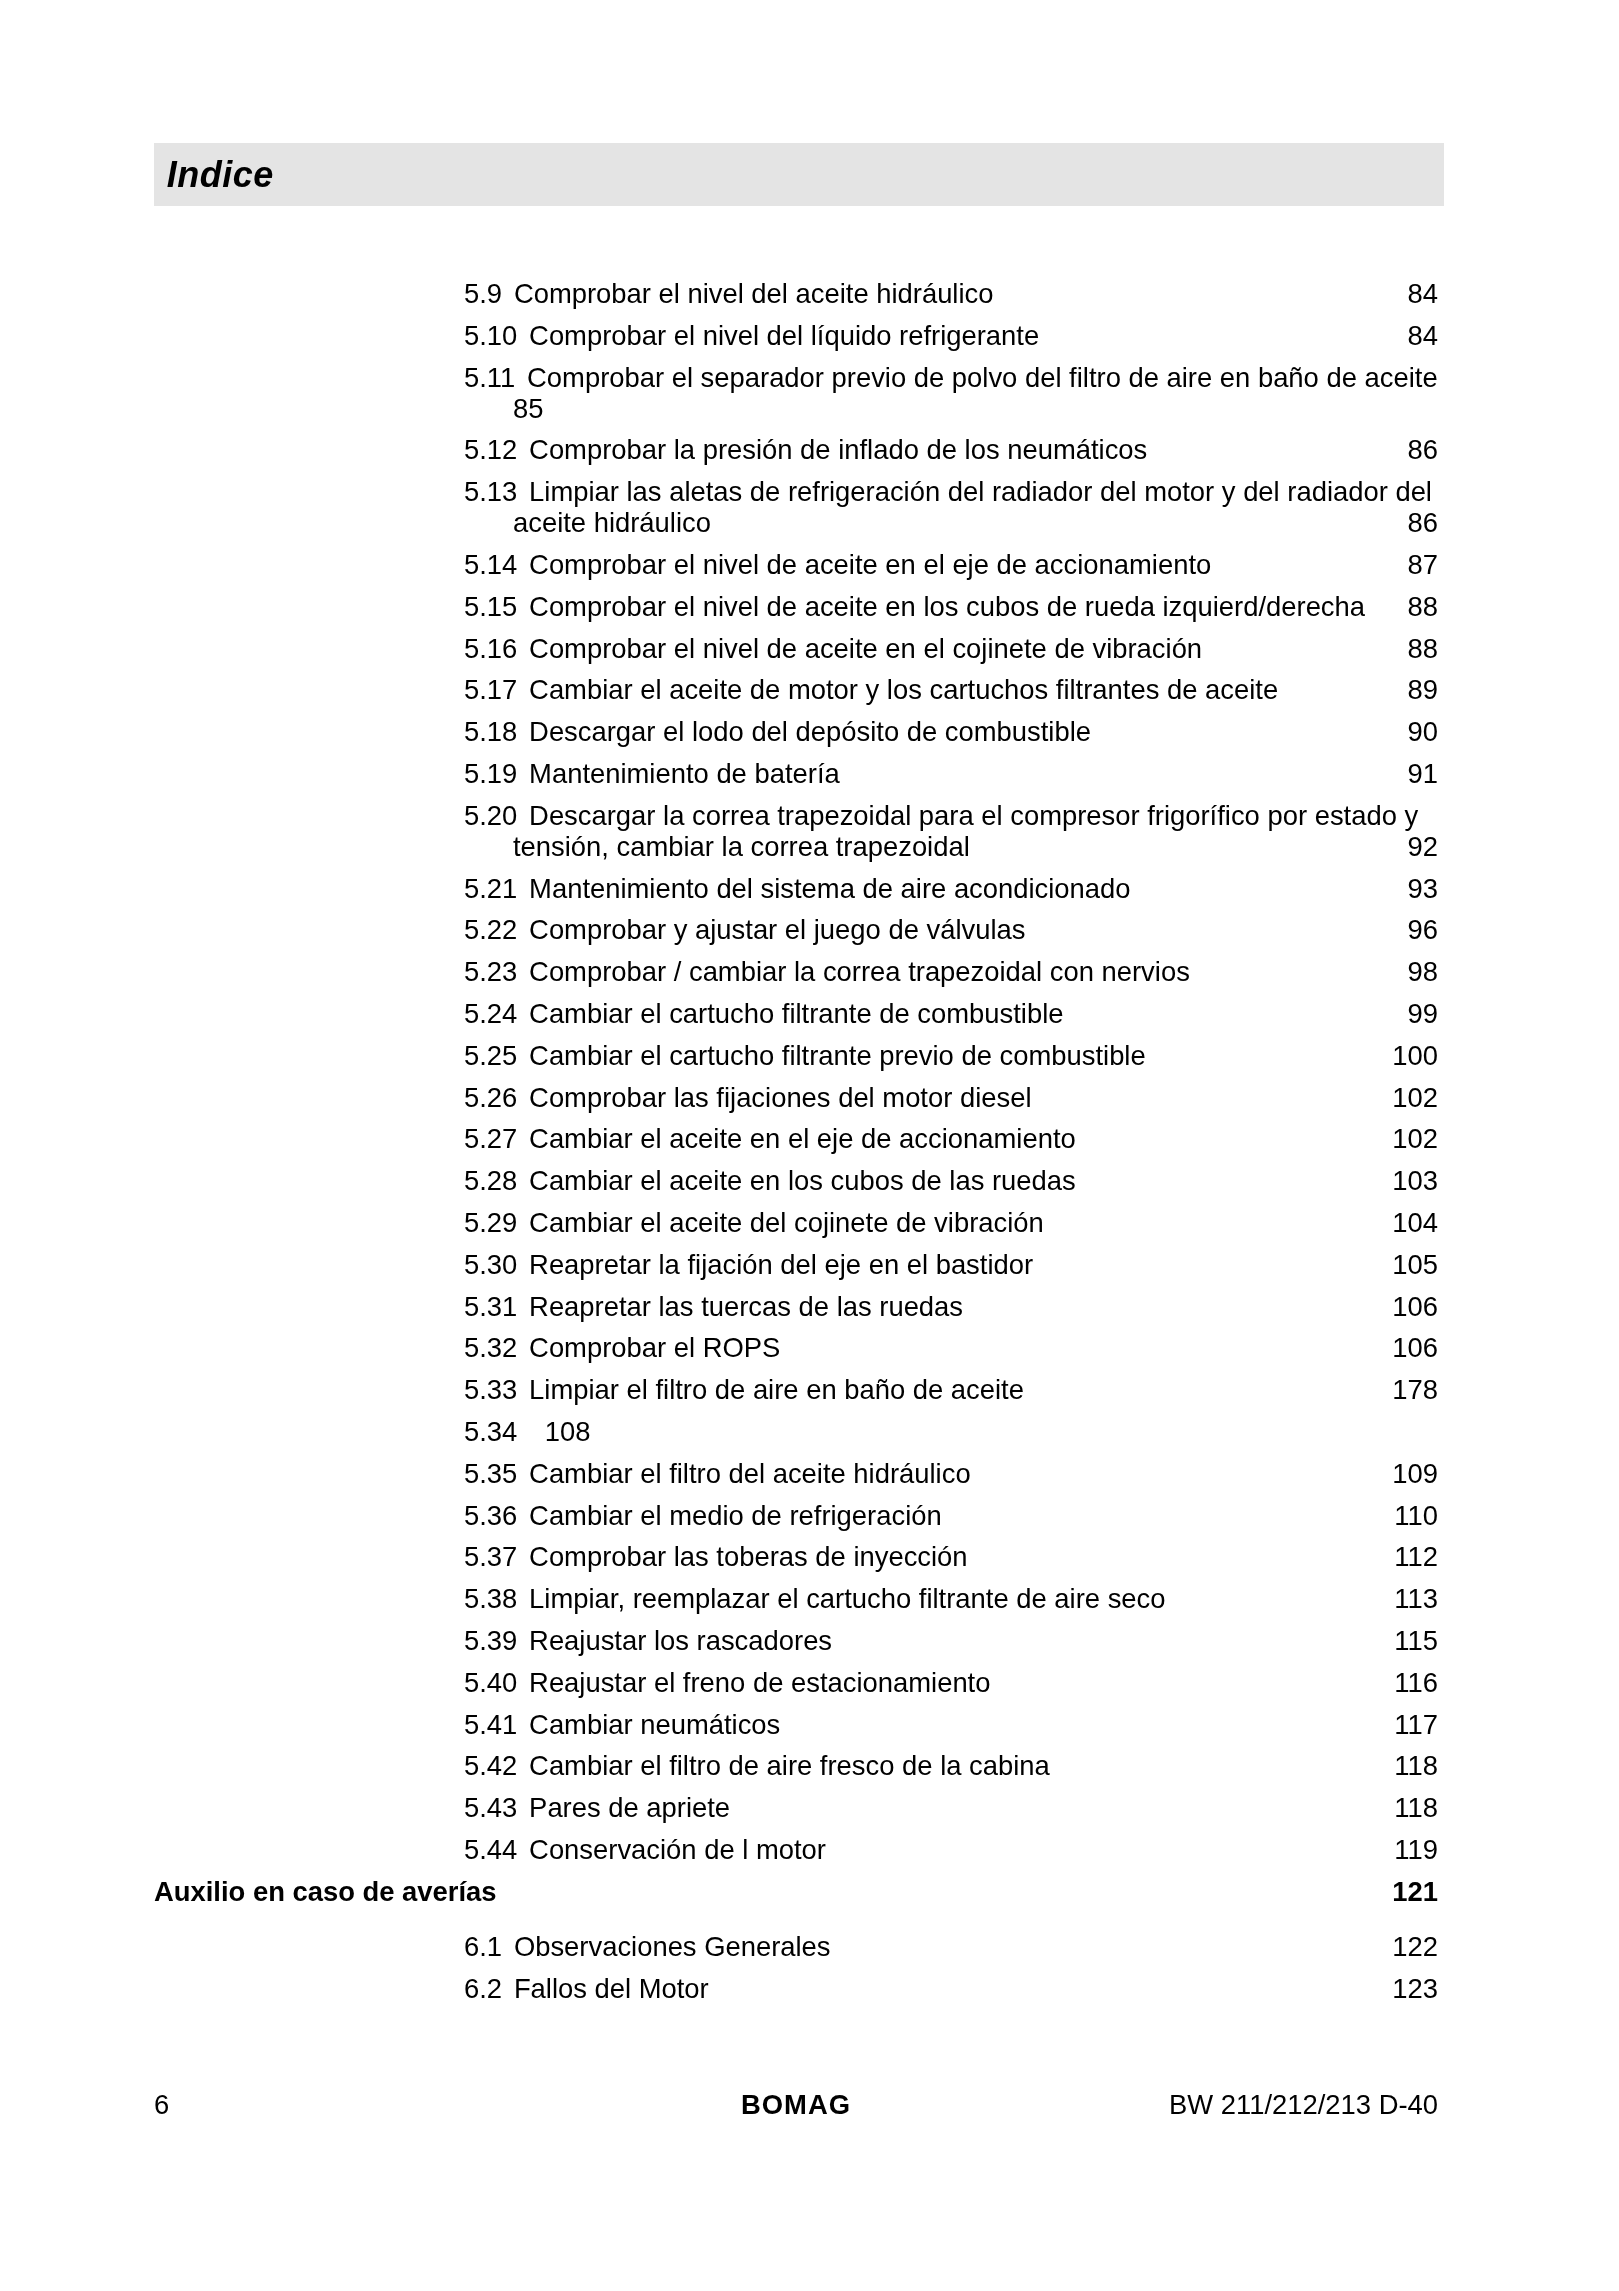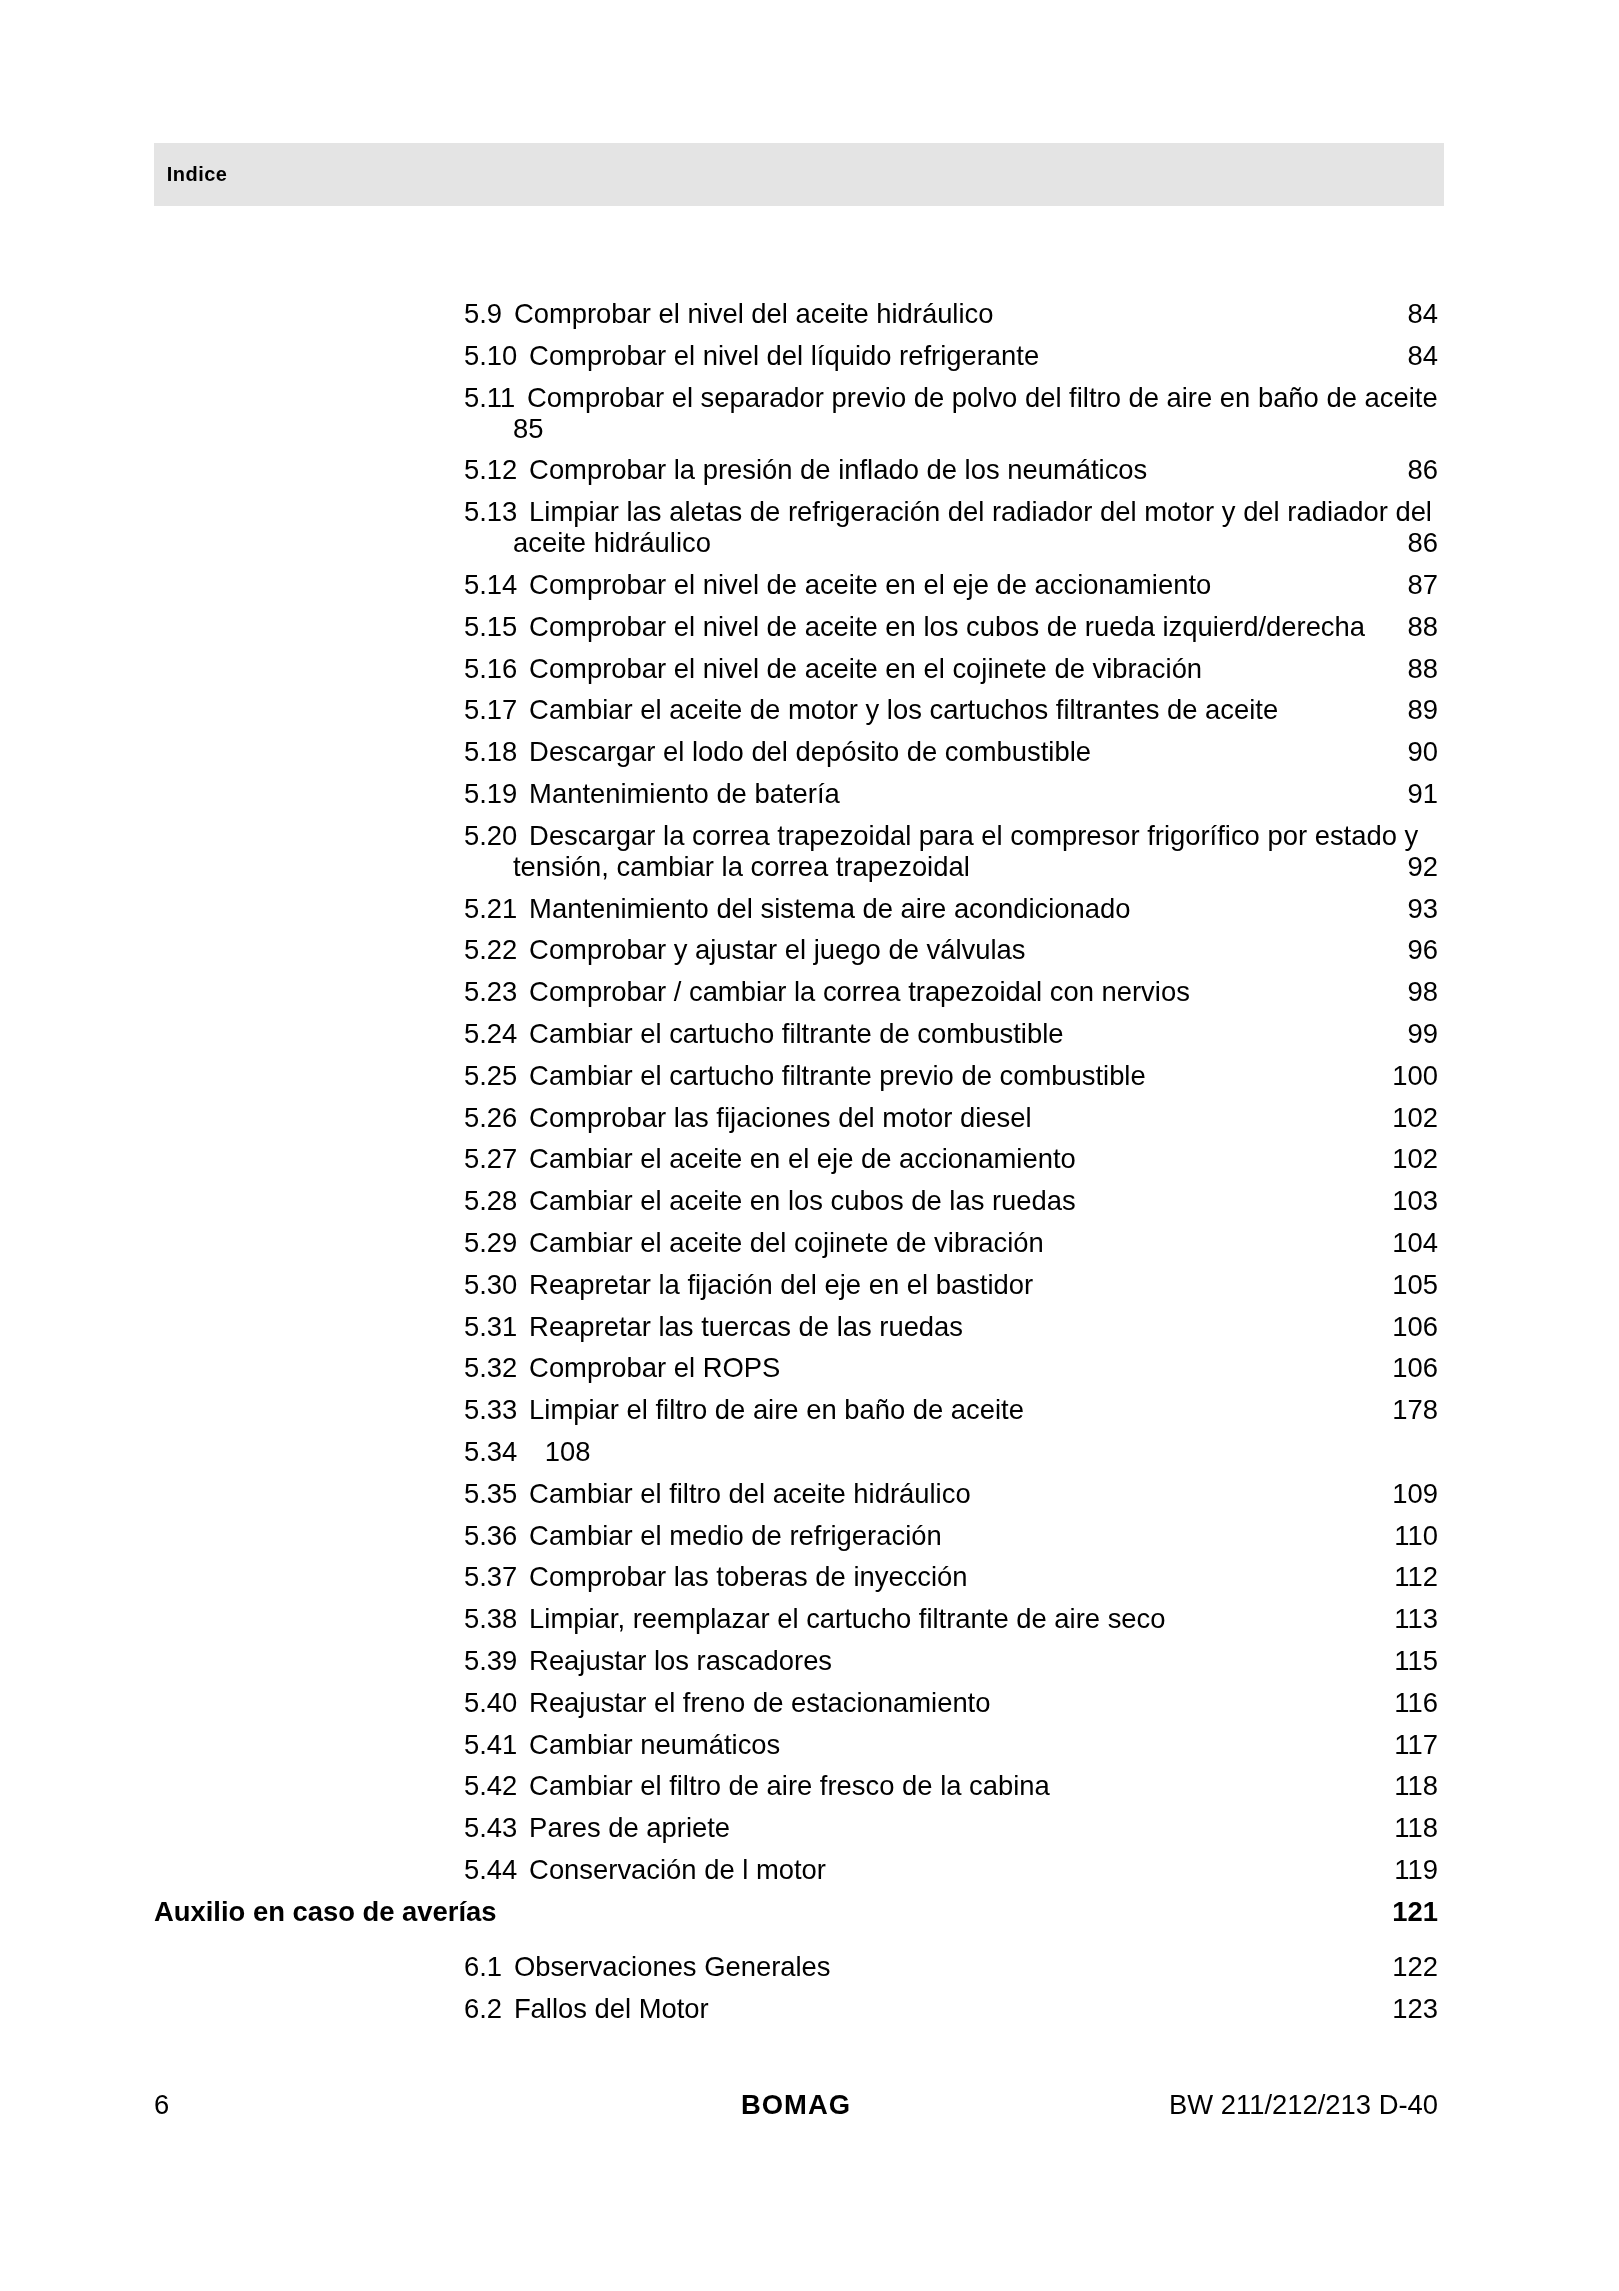--- a/index.html
+++ b/index.html
@@ -20,33 +20,33 @@
     top: 143px;
     width: 1290px;
     height: 63px;
     background: #e4e4e4;
     display: flex;
     align-items: center;
     box-sizing: border-box;
     padding-left: 12.7px;
   }
   .header-title {
-    font-size: 20px;
+    font-size: 36px;
     font-weight: 700;
     letter-spacing: 0.5px;
+    font-style: italic;
   }
 
   
   .toc {
     position: absolute;
     left: 154px;
     top: 278px;
     width: 1284px;
     font-size: 27.4px;
-    margin-top: 20px;
   }
   .entry { margin-bottom: 10.8px; }
   .entry .line {
     display: flex;
     align-items: baseline;
     line-height: 31px;
   }
   .entry.item .line1 { padding-left: 310px; }
   .entry.item .line2 { padding-left: 359px; }
   .num  { flex: none; margin-right: 11.8px; }

